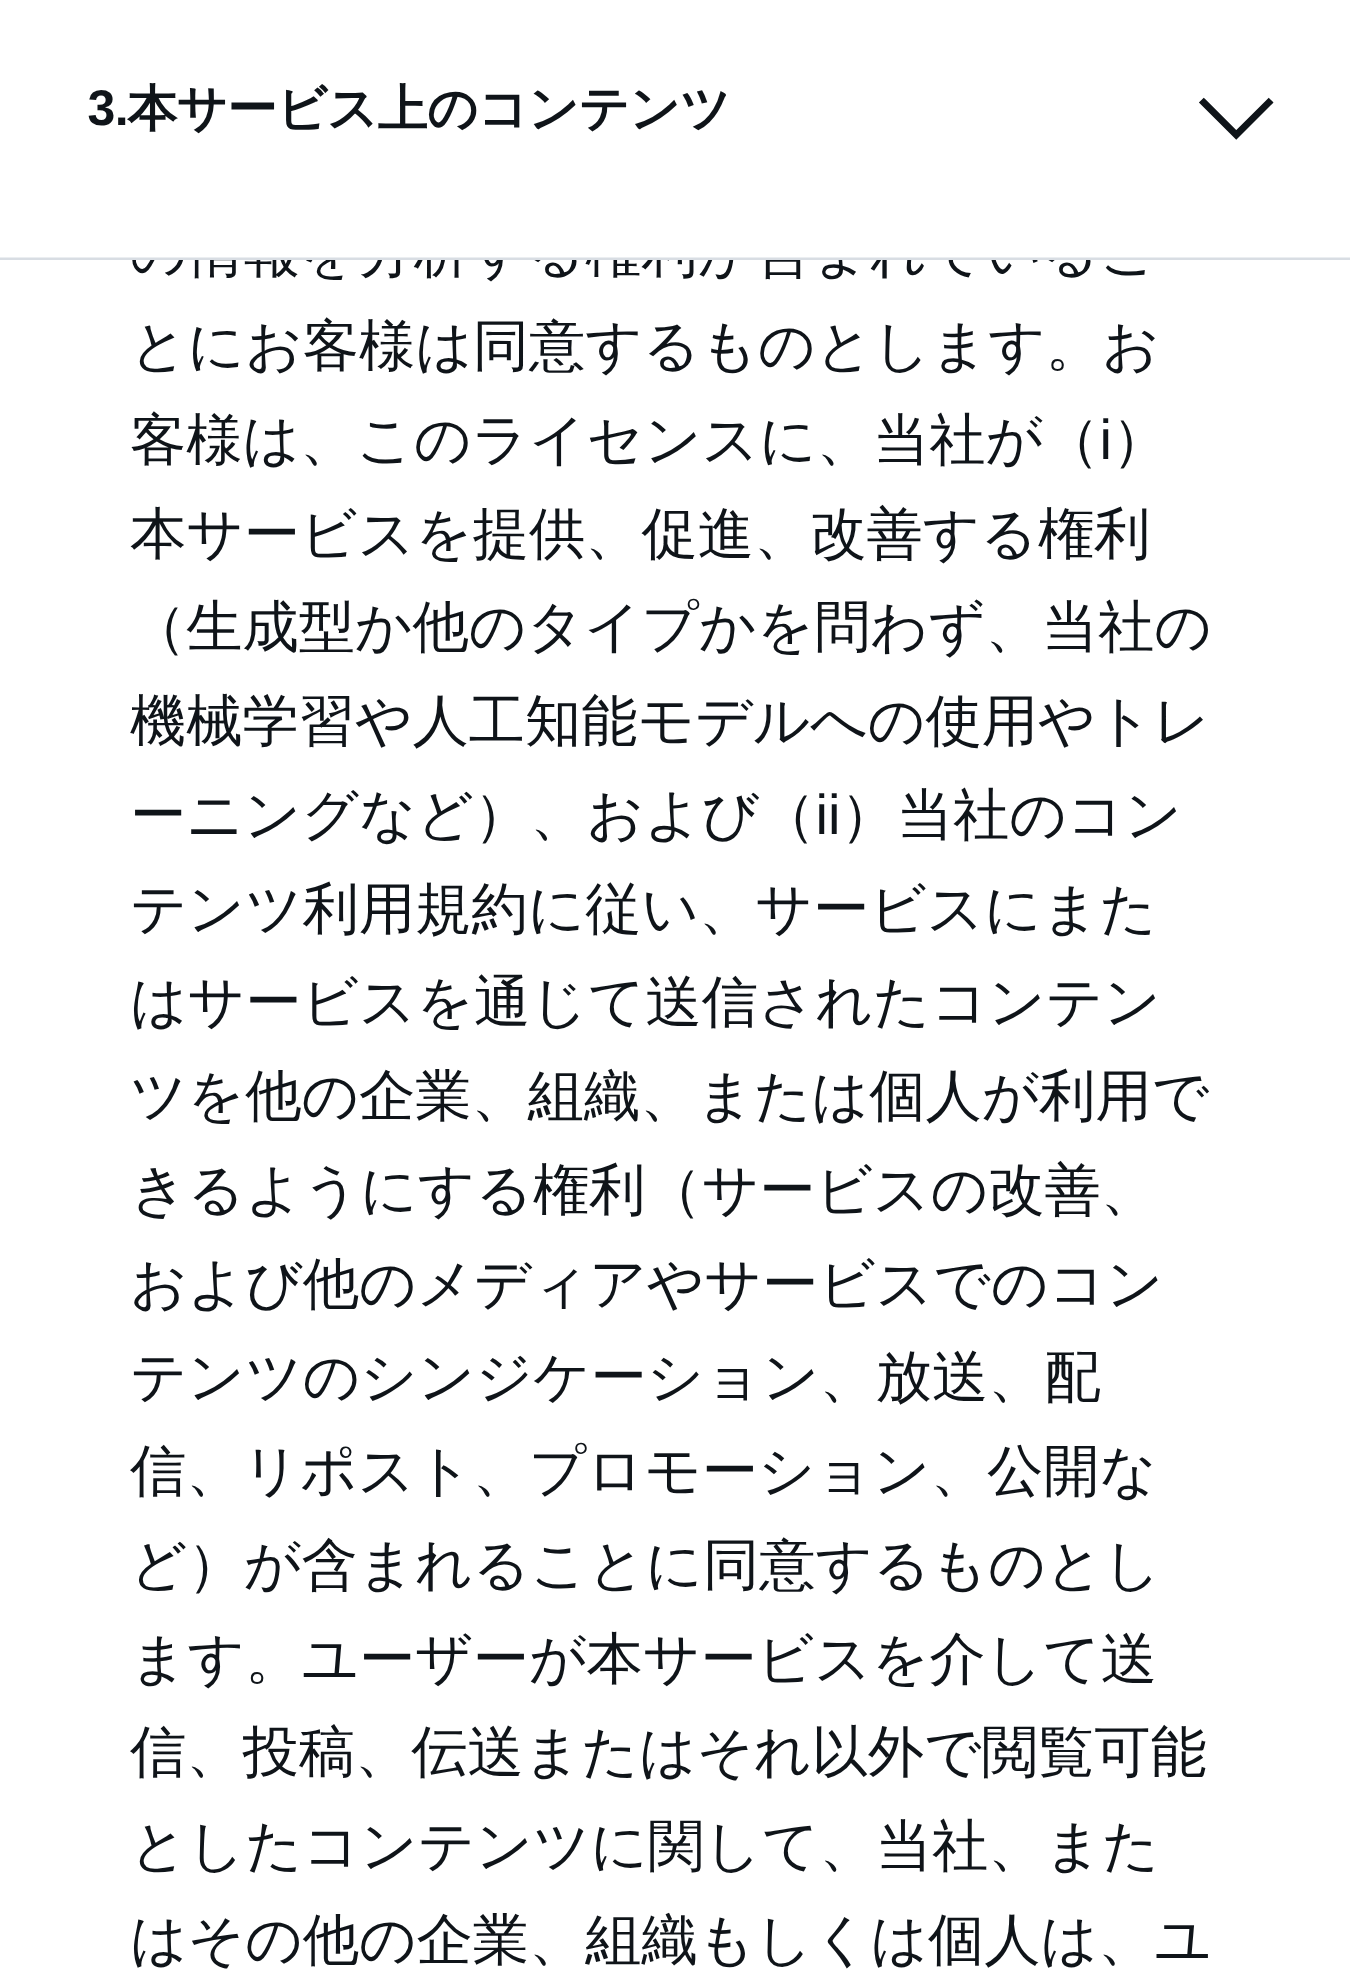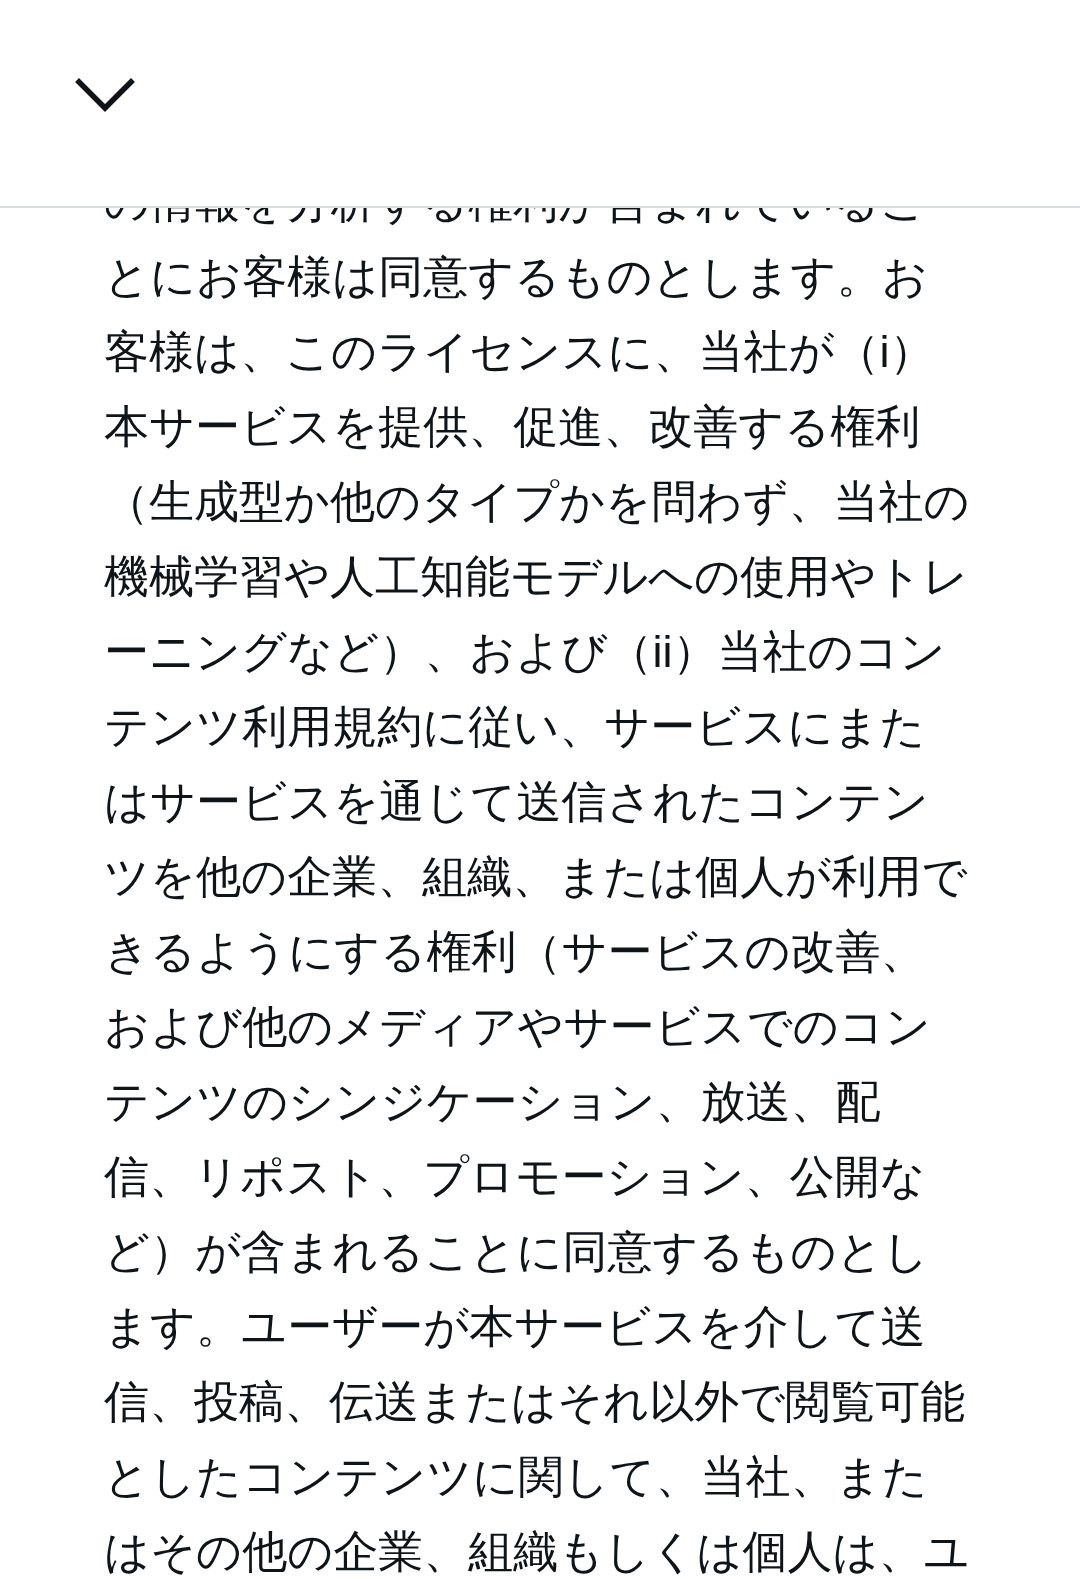--- a/index.html
+++ b/index.html
@@ -81,20 +81,21 @@
     word-break: break-all;
   }
   .doc-body p {
     margin: 0;
   }
 </style>
 </head>
 <body>
 
 <div class="section-header">
+  <h1 class="section-title">3.本サービス上のコンテンツ</h1>
   <button class="chevron-btn">
     <span>
       <svg width="60" height="36" viewBox="0 0 60 36" aria-hidden="true">
         <path d="M4 5 L30 31 L56 5" fill="none" stroke="#0f1419" stroke-width="5.5" stroke-linecap="square" stroke-linejoin="miter"></path>
       </svg>
     </span>
   </button>
 </div>
 
 <div class="doc-scroll">

